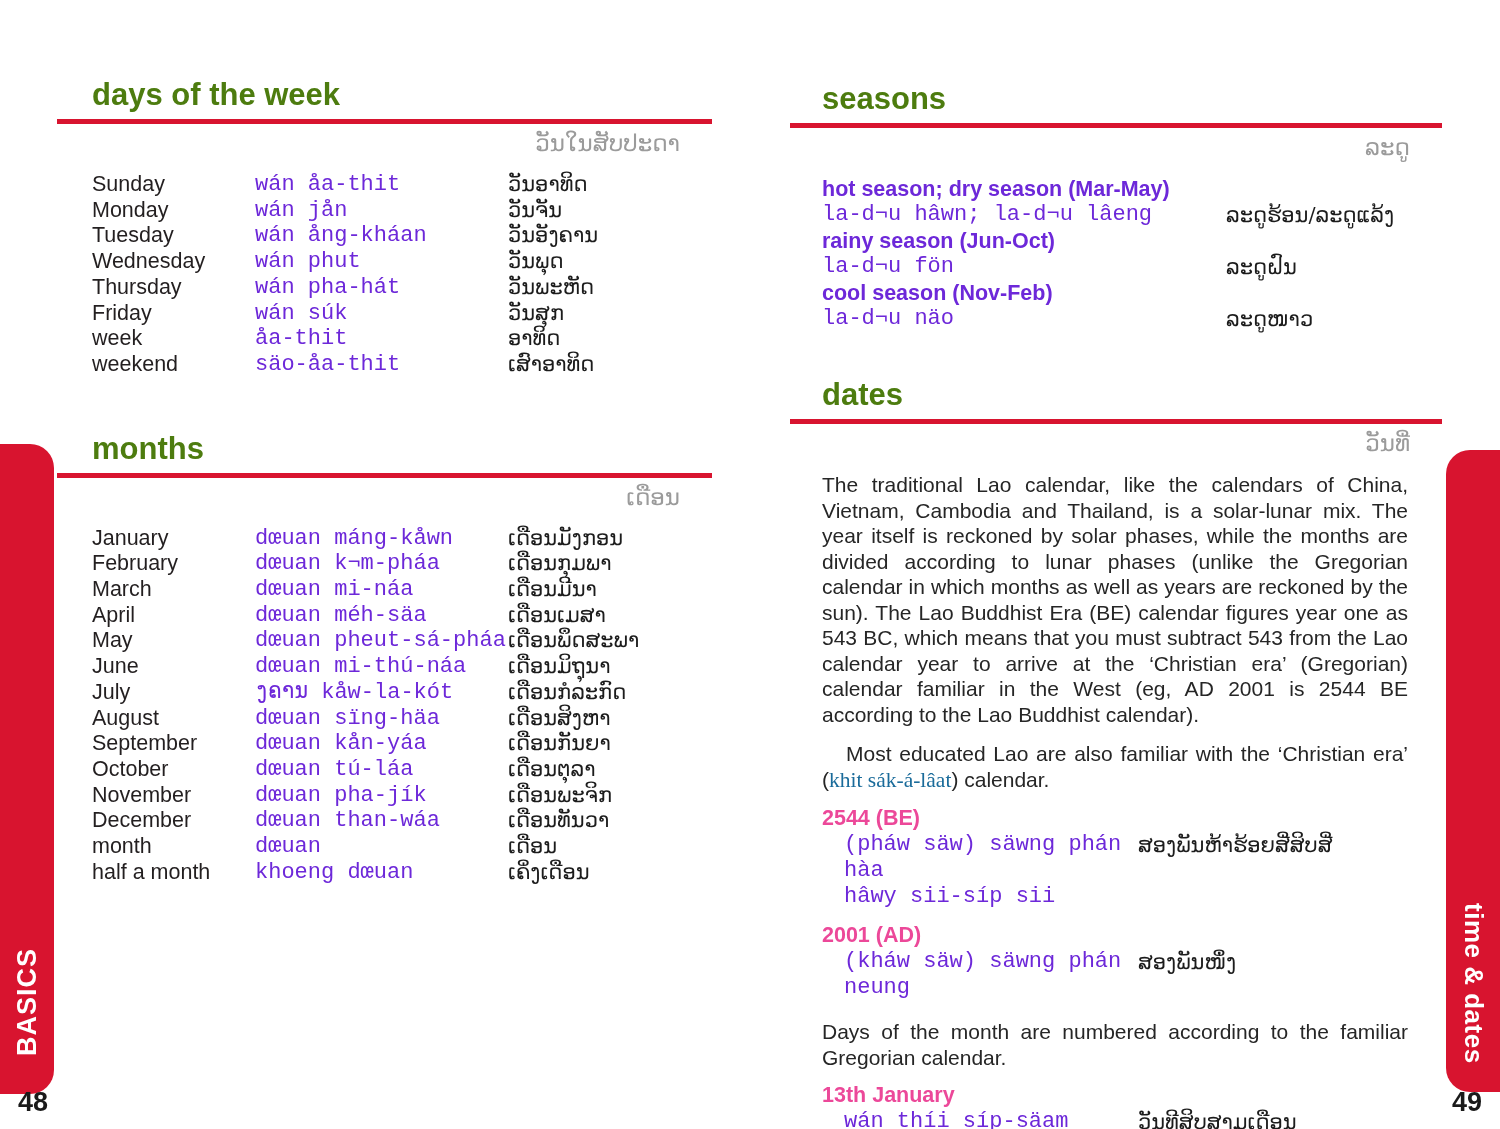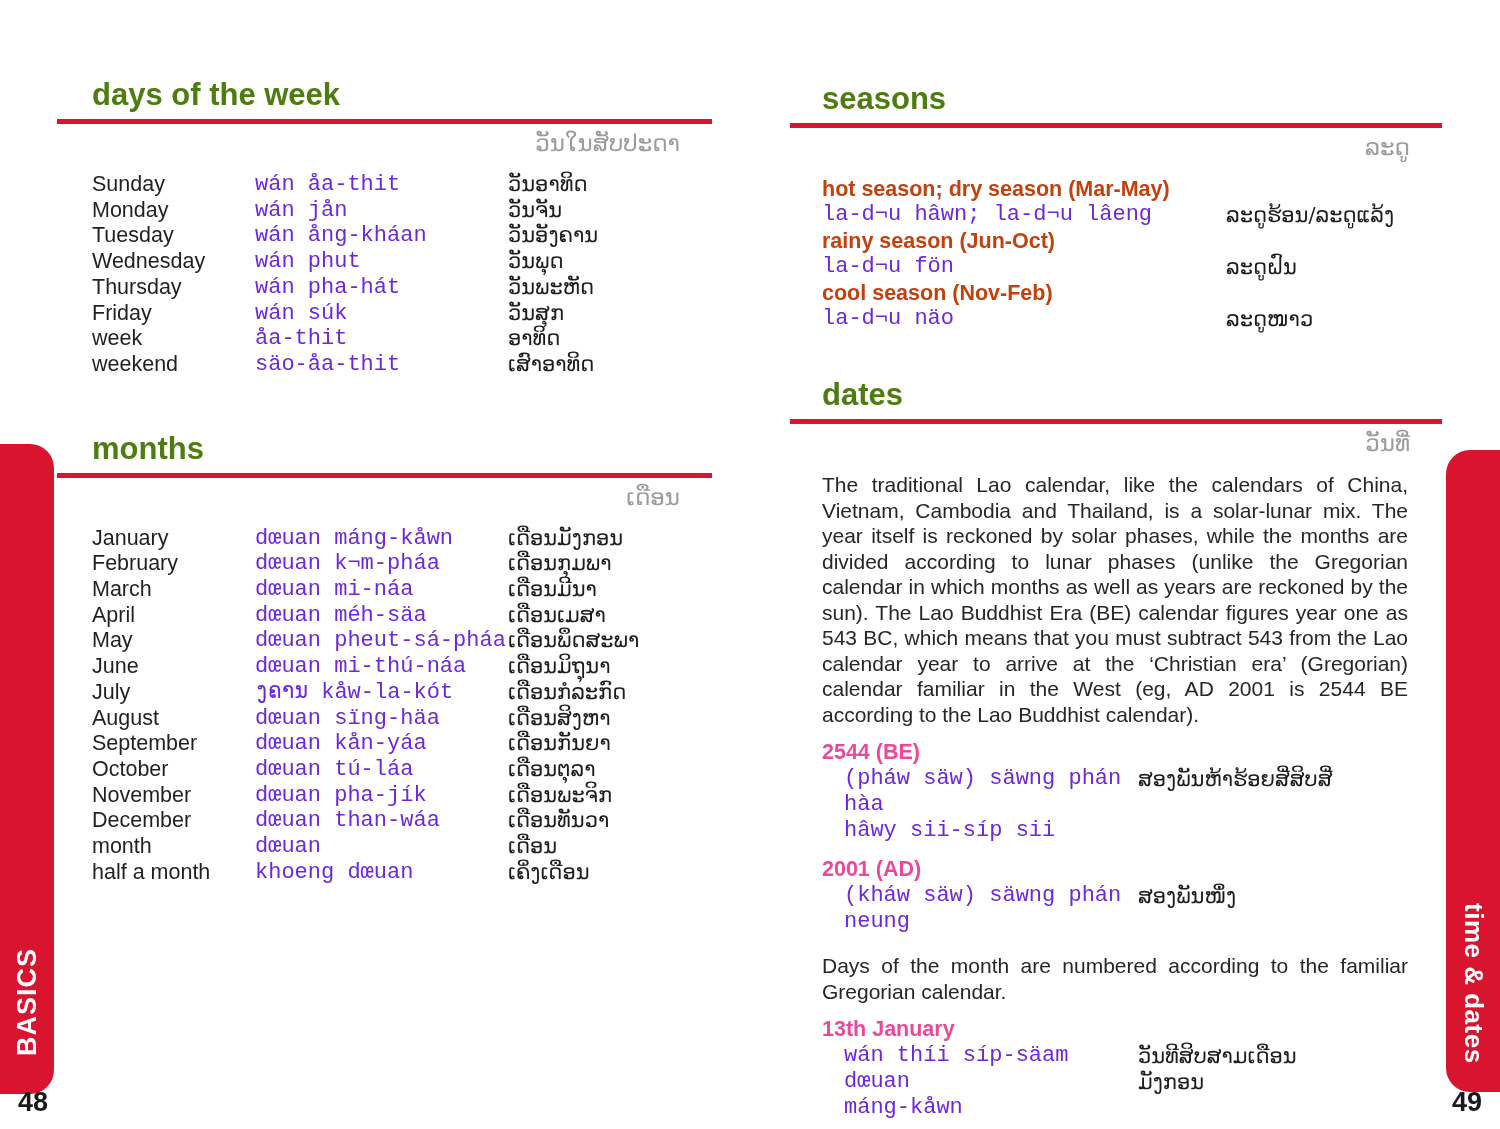--- a/index.html
+++ b/index.html
@@ -19,21 +19,21 @@
   .vocab-row { display:grid; grid-template-columns:163px 253px 1fr; align-items:start; }
   .vocab-row > div { line-height:25.7px; }
   .en { font-size:21.5px; color:#231f20; }
   .tr { font-family:Liberation Mono, monospace; font-size:22px; color:#6d28d9; }
   .lo { font-family:"DejaVu Serif", serif; font-size:21px; color:#1c1c1c; white-space:pre-line; }
   .section-months { margin-top:54px; }
 
   
   .page-right { position:absolute; left:790px; top:82px; width:652px; }
   .rp-content { padding:0 34px 0 32px; }
-  .phrase-label { font-size:21.5px; font-weight:700; line-height:26px; color:#c2410c; }
+  .phrase-label { font-size:21.5px; font-weight:700; line-height:26px; color:#6d28d9; }
   .phrase-cols { display:flex; align-items:flex-start; }
   .phrase-cols .tr { flex:1; line-height:26px; }
   .phrase-cols .lo { width:182px; line-height:26px; }
   .section-dates { margin-top:46px; }
   .body-text { font-size:21px; line-height:25.5px; text-align:justify; color:#262626; margin-top:14px; }
   .body-text.indent { text-indent:24px; }
   .inline-tr { font-family:"Liberation Serif", serif; color:#1a6b9a; font-size:21.5px; }
   .entry { margin-top:12px; }
   .entry-label { font-size:21.5px; font-weight:700; line-height:27px; color:#ec4899; }
   .entry-cols { display:flex; align-items:flex-start; }
@@ -247,20 +247,21 @@
     </section>
 
     <section class="section-dates">
       <h2 class="section-title" style="margin-left:32px;">dates</h2>
       <div class="rule"></div>
       <div class="lao-heading">ວັນທີ່</div>
 
       <div class="rp-content">
         <p class="body-text" style="margin-top:4px;">The traditional Lao calendar, like the calendars of China, Vietnam, Cambodia and Thailand, is a solar-lunar mix. The year itself is reckoned by solar phases, while the months are divided according to lunar phases (unlike the Gregorian calendar in which months as well as years are reckoned by the sun). The Lao Buddhist Era (BE) calendar figures year one as 543 BC, which means that you must subtract 543 from the Lao calendar year to arrive at the ‘Christian era’ (Gregorian) calendar familiar in the West (eg, AD 2001 is 2544 BE according to the Lao Buddhist calendar).</p>
 
+        <p class="body-text indent"><span>Most educated Lao are also familiar with the ‘Christian era’ (</span><span class="inline-tr">khit sák-á-lâat</span><span>) calendar.</span></p>
 
         <div class="entry">
           <div class="entry-label">2544 (BE)</div>
           <div class="entry-cols">
             <div class="tr">(pháw säw) säwng phán hàa
 hâwy sii-síp sii</div>
             <div class="lo">ສອງພັນຫ້າຮ້ອຍສີ່ສິບສີ່</div>
           </div>
         </div>
 

